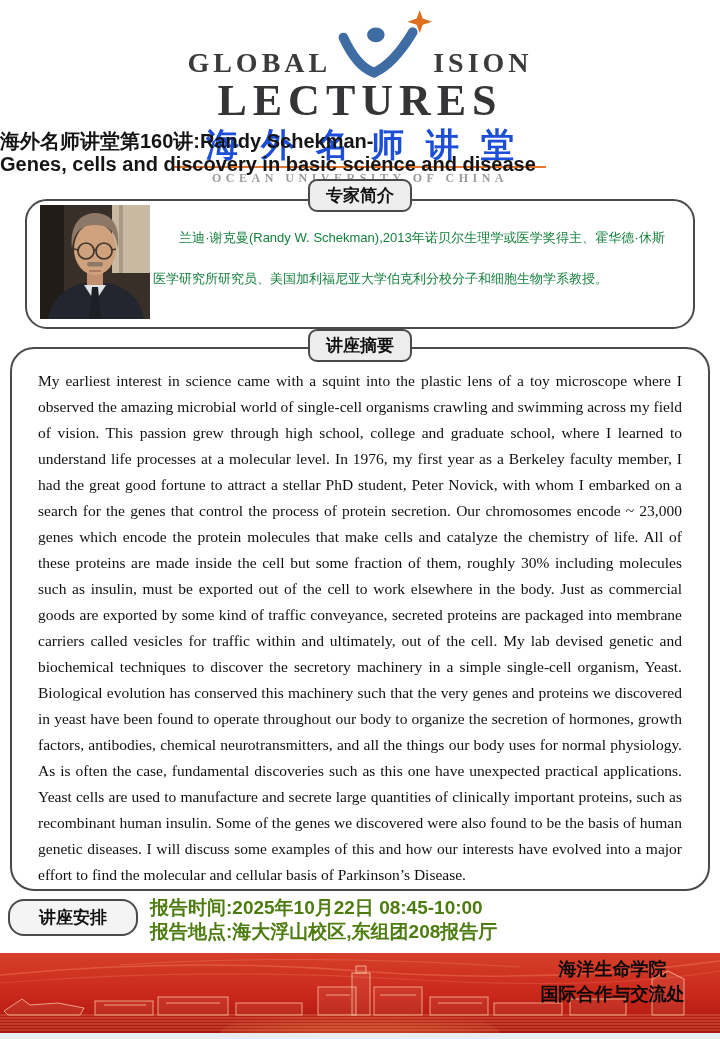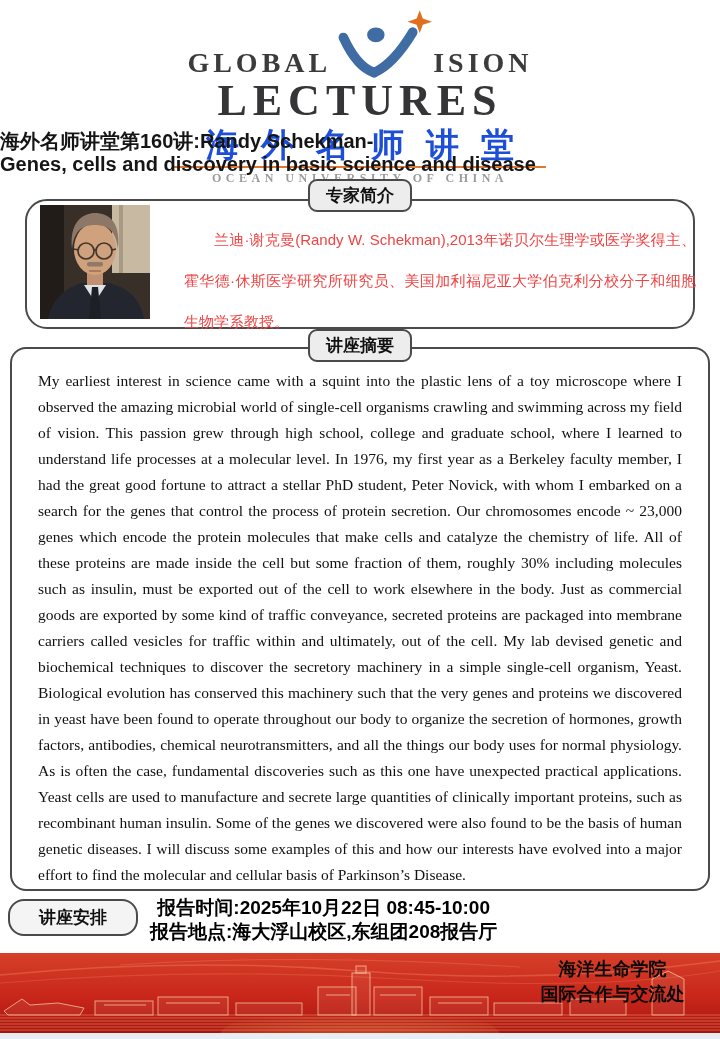--- a/index.html
+++ b/index.html
@@ -20,29 +20,29 @@
   .title{position:absolute;top:130px;left:0;width:100%;font-size:20px;font-weight:700;line-height:23px;color:#151515;}
 
   
   .tab{position:absolute;left:50%;transform:translateX(-50%);background:#ededed;border:2px solid #4a4a4a;border-radius:9px;padding:3px 16px;font-size:17px;font-weight:700;color:#111;z-index:5;white-space:nowrap;}
   .tab-expert{top:179px;}
   .tab-abstract{top:329px;}
 
   
   .expert-box{position:absolute;left:25px;top:199px;width:666px;height:126px;border:2px solid #4a4a4a;border-radius:22px;background:#fff;z-index:1;}
   .photo{position:absolute;left:40px;top:205px;width:110px;height:114px;z-index:2;}
-  .bio{position:absolute;left:184px;top:204px;width:512px;font-size:15px;line-height:41px;color:#ef4444;text-indent:2em;text-align:justify;z-index:2;}
+  .bio{position:absolute;left:153px;top:204px;width:512px;font-size:13px;line-height:41px;color:#15803d;text-indent:2em;text-align:justify;z-index:2;}
 
   
-  .abstract-box{position:absolute;left:10px;top:347px;width:696px;height:540px;border:2px solid #4a4a4a;border-radius:16px;background:#fff;z-index:1;}
+  .abstract-box{position:absolute;left:10px;top:347px;width:696px;height:540px;border:2px solid #4a4a4a;border-radius:24px;background:#fff;z-index:1;}
   .abstract-text{margin:19px 26px 0 26px;font-family:"Liberation Serif","DejaVu Serif",serif;font-size:15.5px;line-height:26px;color:#101010;text-align:justify;}
 
   
   .sched-label{position:absolute;left:8px;top:899px;width:126px;height:33px;border:2px solid #4a4a4a;border-radius:16px;background:#f4f4f4;display:flex;align-items:center;justify-content:center;font-size:17px;font-weight:700;color:#111;}
-  .sched-text{position:absolute;left:150px;top:896px;font-size:19px;font-weight:700;line-height:24px;color:#000000;text-align:center;}
+  .sched-text{position:absolute;left:150px;top:896px;font-size:19px;font-weight:700;line-height:24px;color:#4d7c0f;}
 
   
   .footer{position:absolute;left:0;top:953px;width:720px;height:80px;}
   .footer svg{position:absolute;inset:0;}
   .footer-text{position:absolute;top:4px;left:520px;width:185px;text-align:center;font-size:18px;font-weight:700;line-height:25px;color:#0a0a0a;}
   .bottom-strip{position:absolute;left:0;top:1033px;width:720px;height:6px;background:#e7edf3;}
 </style>
 </head>
 <body>
 

